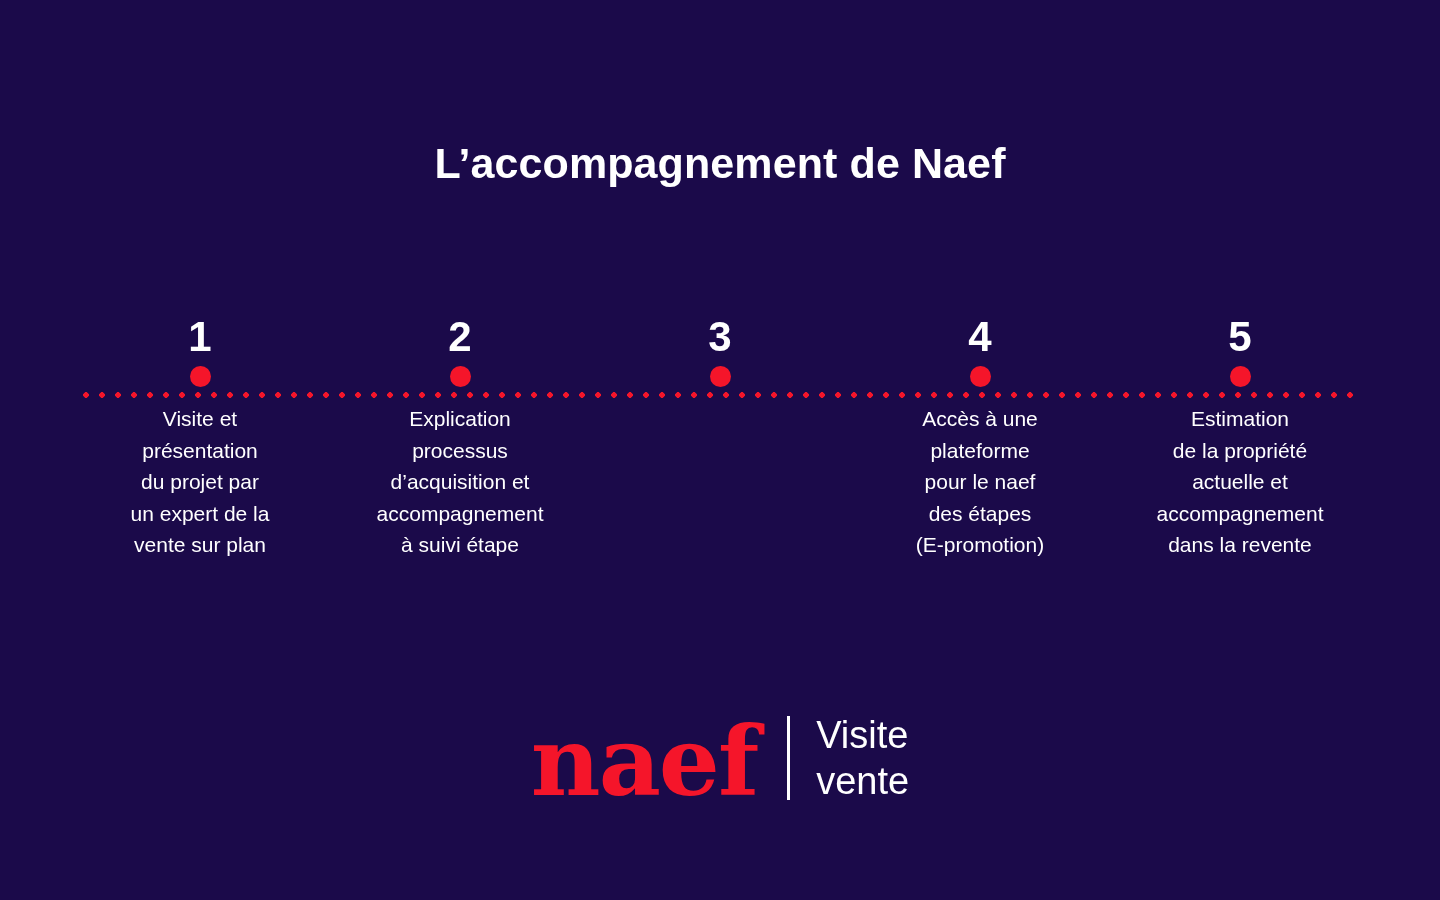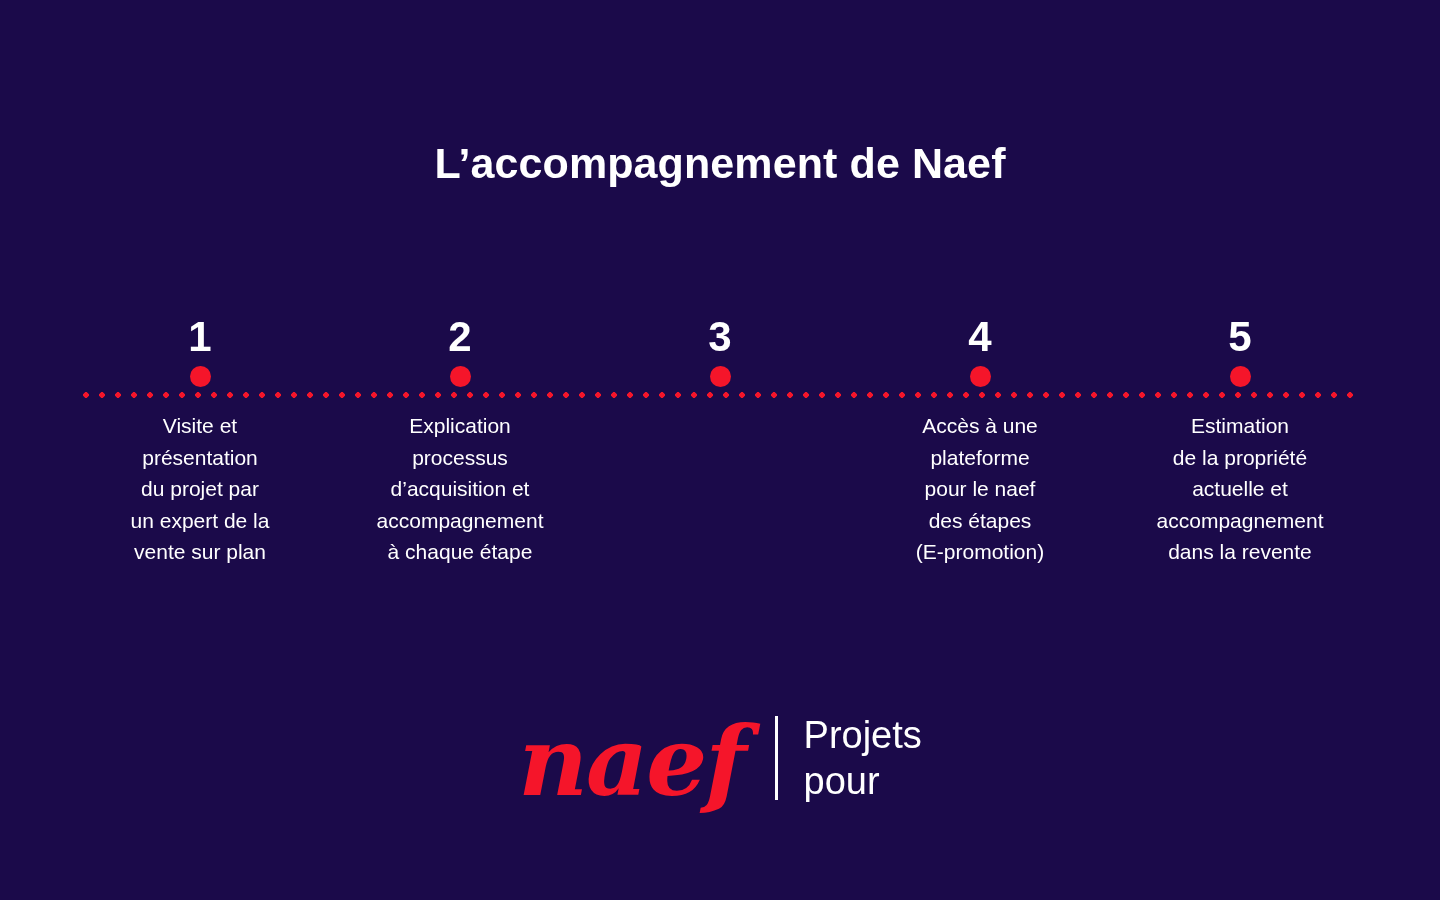--- a/index.html
+++ b/index.html
@@ -88,21 +88,21 @@
     align-items: center;
     justify-content: center;
   }
   .step-dot {
     width: 21px;
     height: 21px;
     border-radius: 50%;
     background: #f5152a;
   }
   .step-label {
-    margin-top: 15px;
+    margin-top: 8px;
     color: #ffffff;
     font-size: 21px;
     line-height: 1.5;
     font-weight: 400;
     white-space: pre-line;
     text-align: center;
   }
 
   
   .logo-block {
@@ -112,21 +112,20 @@
     width: 1440px;
     display: flex;
     align-items: center;
     justify-content: center;
   }
   .logo-naef {
     color: #f5152a;
     font-family: "DejaVu Serif", serif;
     font-size: 96px;
     font-weight: bold;
-    font-style: italic;
     line-height: 1;
     letter-spacing: -2px;
     position: relative;
     top: 4px;
   }
   .logo-divider {
     width: 3px;
     height: 84px;
     background: #ffffff;
     margin: 0 26px 0 30px;
@@ -168,21 +167,21 @@
 
       <div class="step">
         <div class="step-number">2</div>
         <div class="step-dot-row">
           <div class="step-dot"></div>
         </div>
         <div class="step-label">Explication
 processus
 d’acquisition et
 accompagnement
-à chaque étape</div>
+à suivi étape</div>
       </div>
 
       <div class="step">
         <div class="step-number">3</div>
         <div class="step-dot-row">
           <div class="step-dot"></div>
         </div>
       </div>
 
       <div class="step">
@@ -209,18 +208,18 @@
 dans la revente</div>
       </div>
 
     </div>
   </div>
 
   <div class="logo-block">
     <div class="logo-naef">naef</div>
     <div class="logo-divider"></div>
     <div class="logo-words">
-      <span class="logo-word">Projets</span>
-      <span class="logo-word">pour</span>
+      <span class="logo-word">Visite</span>
+      <span class="logo-word">vente</span>
     </div>
   </div>
 
 </div>
 
 </body></html>

